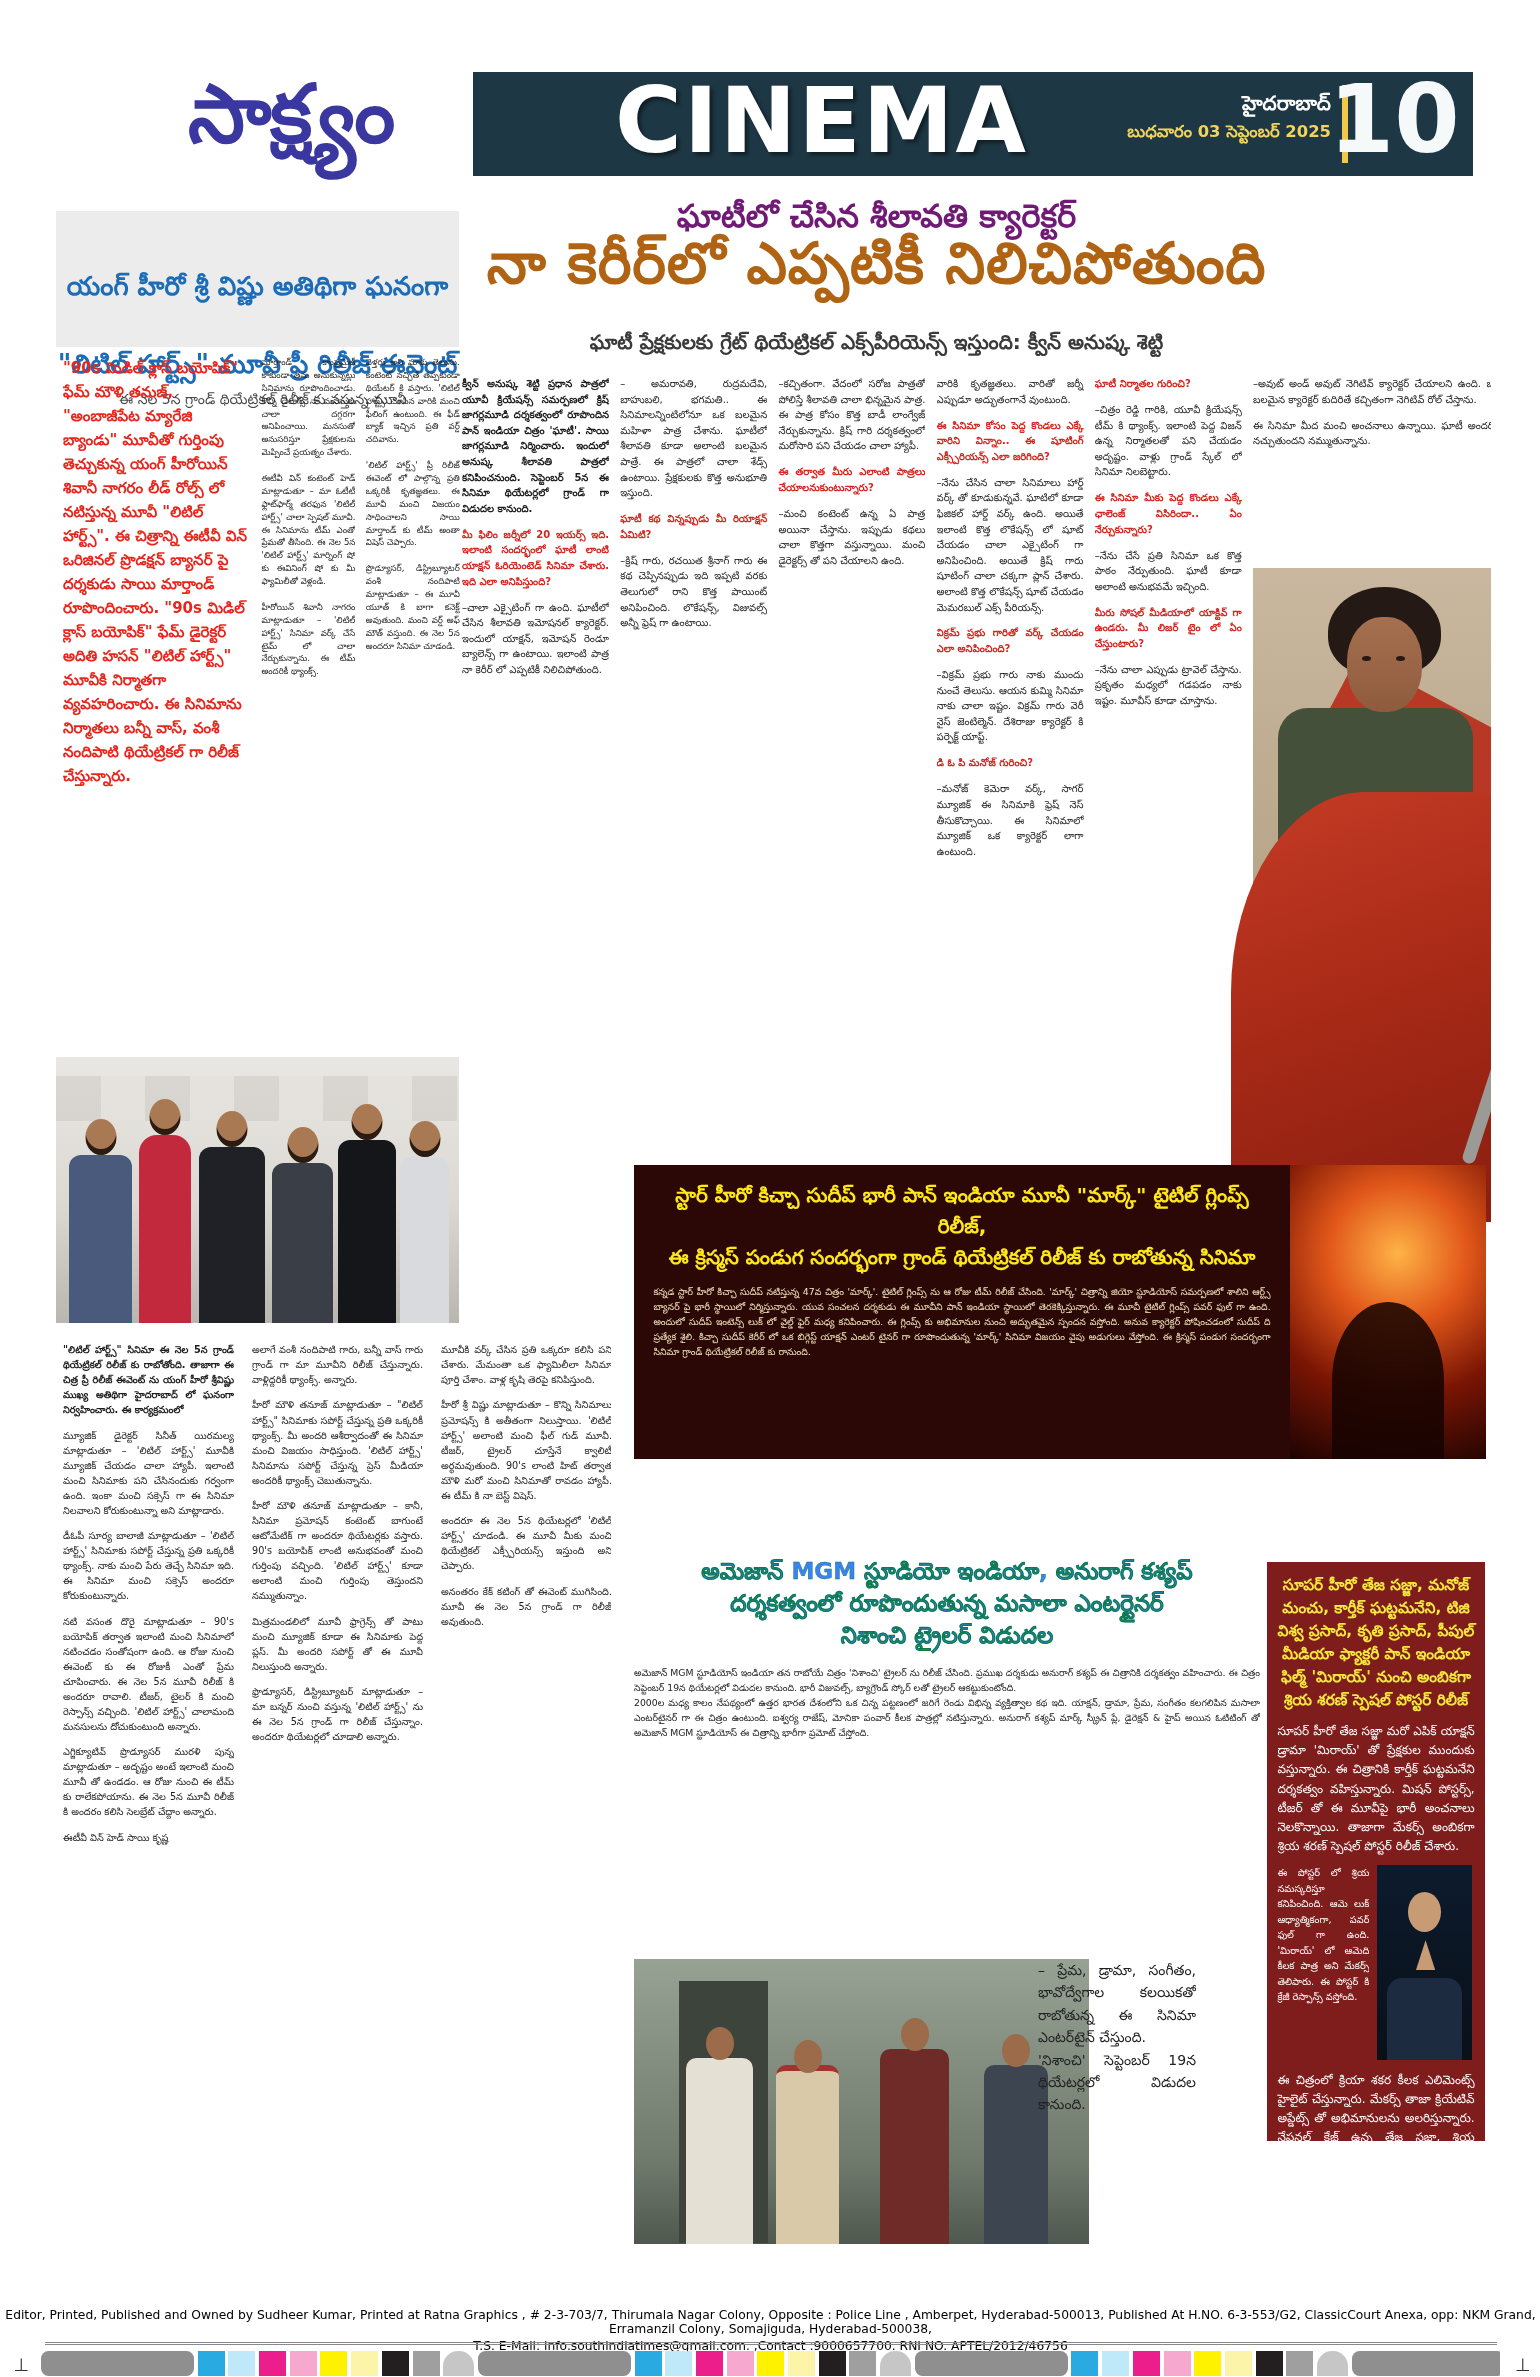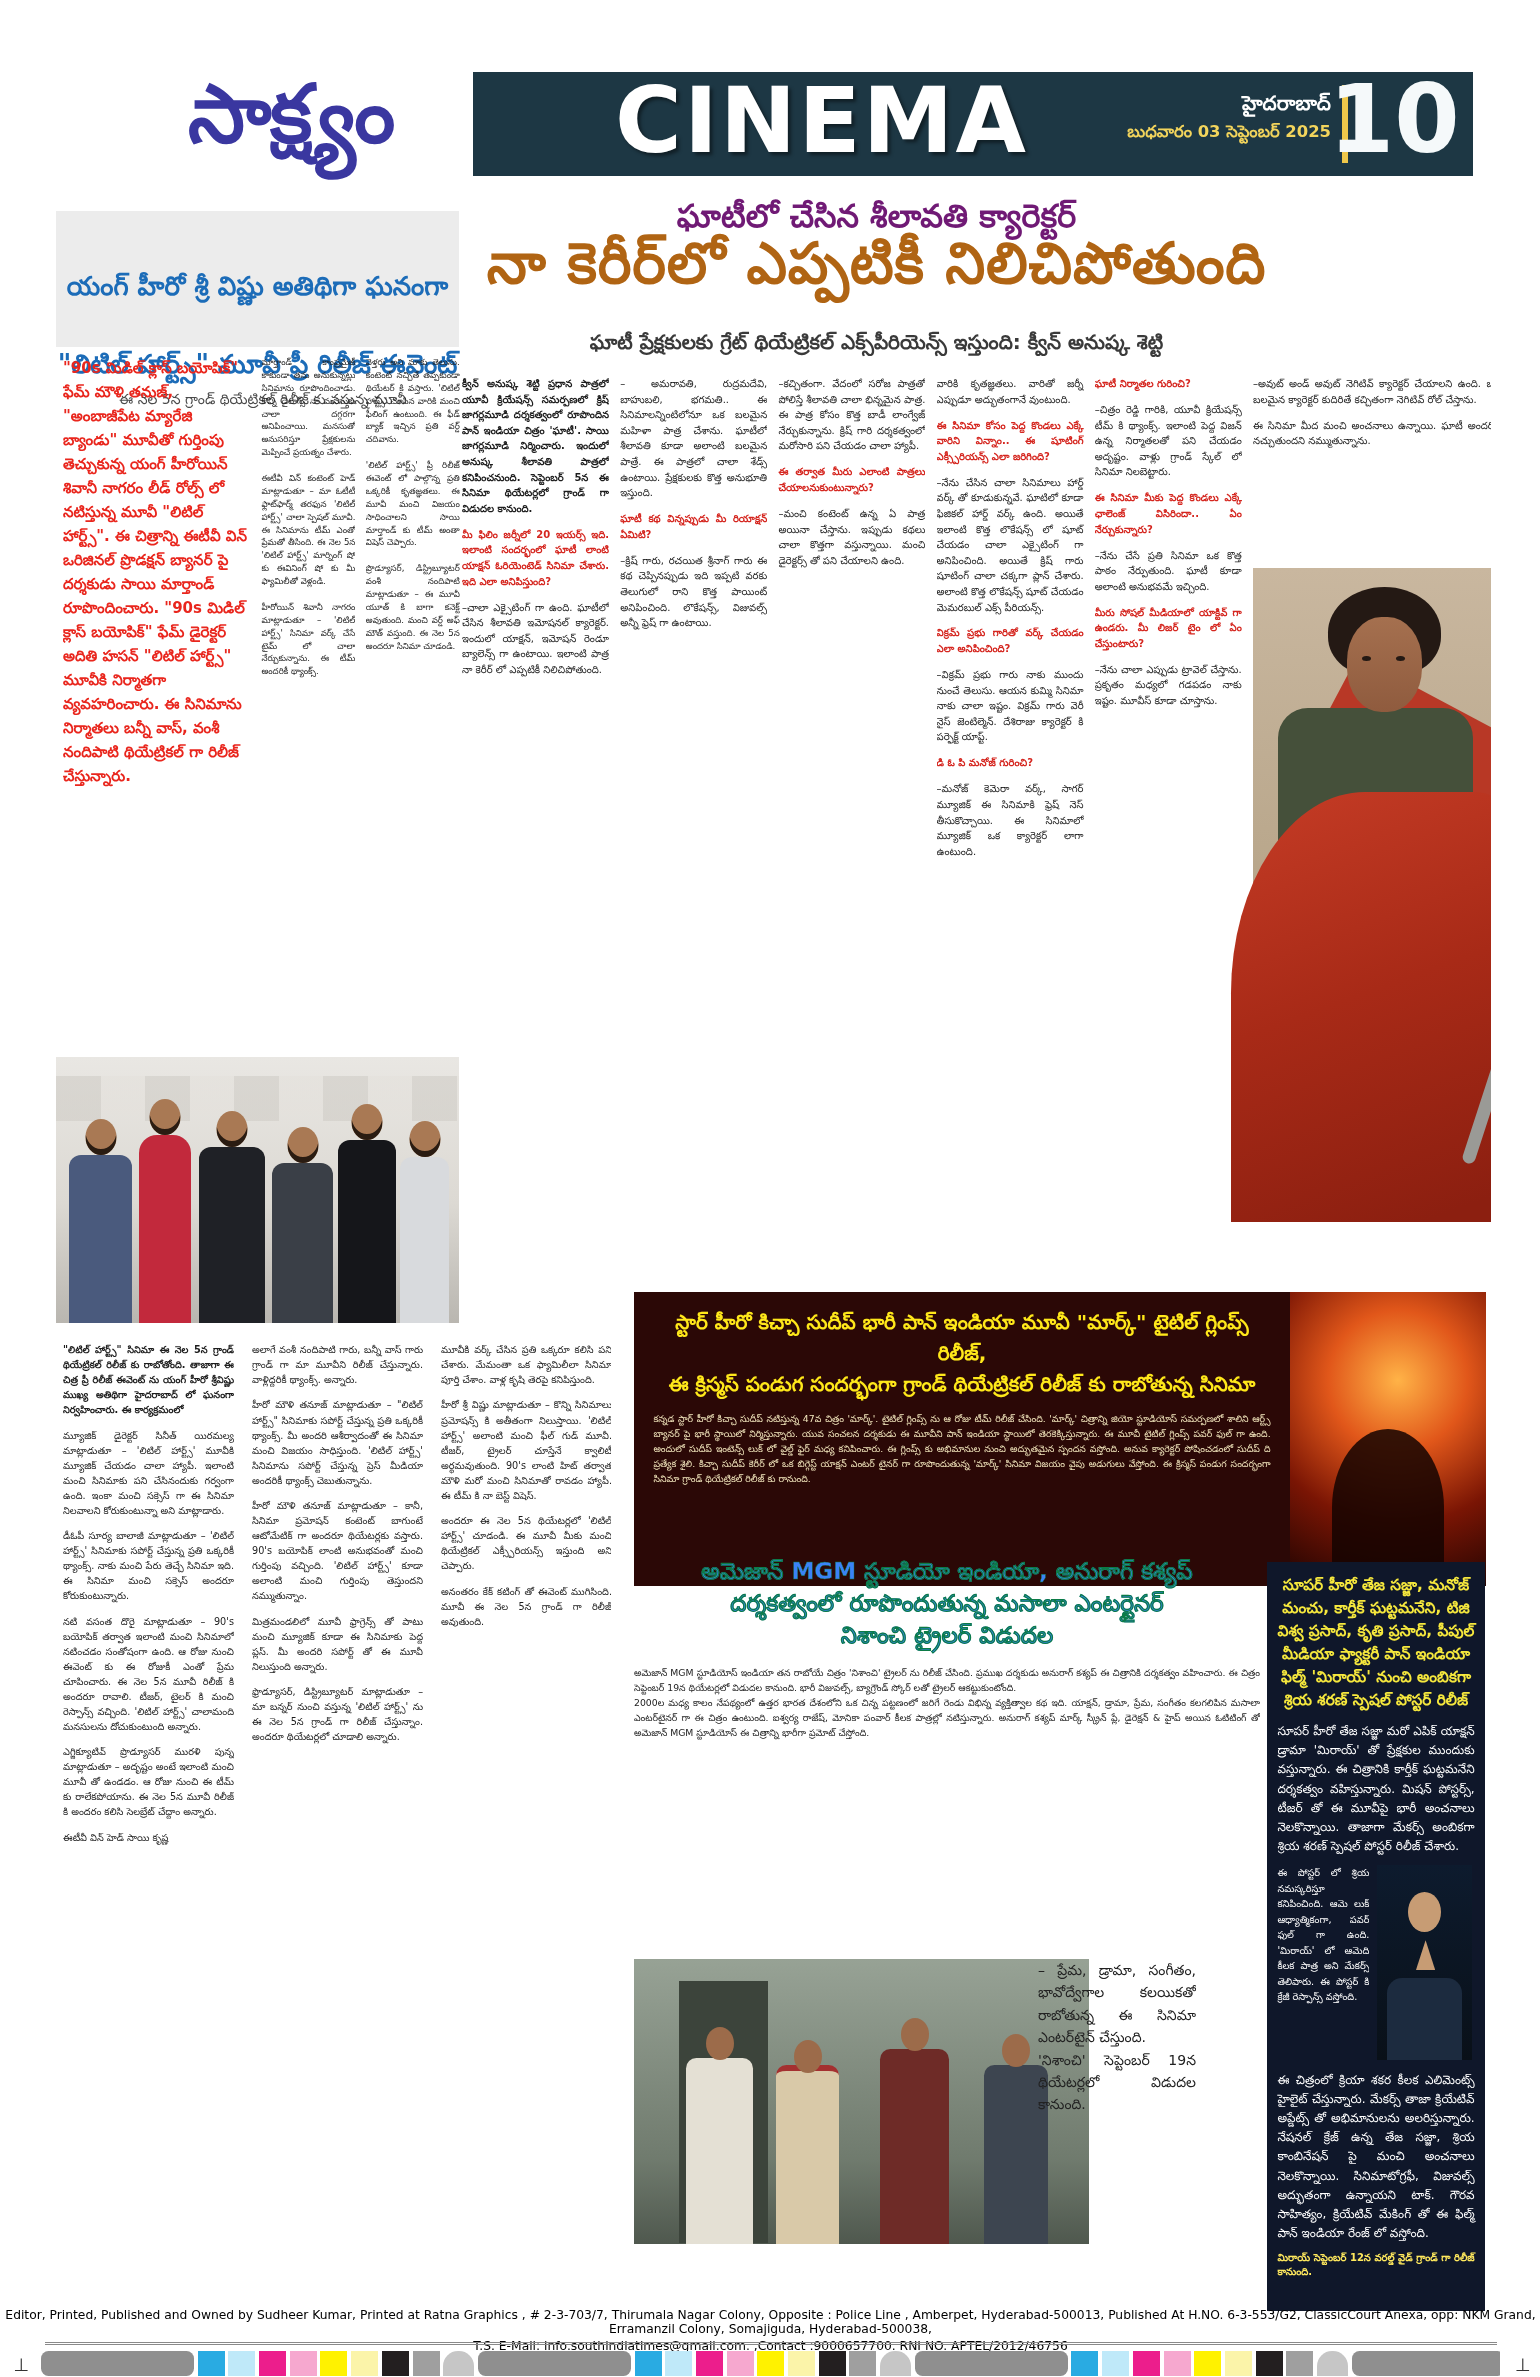--- a/index.html
+++ b/index.html
@@ -62,21 +62,21 @@
            background:#241914;box-shadow:34px 0 0 #241914;}
   .an-blouse{position:absolute;top:140px;left:25px;width:195px;height:142px;background:#45503a;border-radius:30px 30px 0 0;}
   .an-saree{position:absolute;top:224px;left:-22.4px;width:298px;height:447px;
             background:linear-gradient(160deg,#c23a24 5%,#a82a17 45%,#8c1f10 90%);border-radius:45% 18% 0 0;}
   .an-pallu{position:absolute;top:157px;left:67px;width:313px;height:82px;background:#b73120;
             transform:rotate(28deg);border-radius:22.4px;opacity:.95;}
   .an-sickle{position:absolute;bottom:45px;right:7.5px;width:13.4px;height:112px;background:#9a9a96;
             border-radius:7.5px;transform:rotate(18deg);}
 
   
-  .mark-box{position:absolute;left:634px;top:1292px;width:852px;height:294px;background:#2b0806;display:flex;}
+  .mark-box{position:absolute;left:634px;top:1165px;width:852px;height:294px;background:#2b0806;display:flex;}
   .mark-text{width:656px;flex:none;padding:15px 19.4px;box-sizing:border-box;}
   .mark-headline{font-size:20px;font-weight:800;color:#ffe81a;text-align:center;line-height:1.55;white-space:pre-line;}
   .mark-body{margin-top:12px;font-size:9.3px;line-height:1.6;color:#f3e7bd;text-align:justify;overflow:hidden;max-height:171px;}
   .sudeep{flex:1;position:relative;
           background:radial-gradient(circle at 55% 30%,#ffb347 0%,#e1571a 30%,#7a1504 62%,#1c0302 100%);}
   .sudeep::before{content:"";position:absolute;bottom:0;left:50%;transform:translateX(-50%);
           width:112px;height:157px;border-radius:50% 50% 0 0;background:#140301;opacity:.85;}
 
   
   .nish-headline{position:absolute;left:634px;top:1555px;width:626px;text-align:center;
@@ -87,21 +87,21 @@
   .nish-photo{left:634px;top:1959px;width:455px;height:285px;
           background:linear-gradient(180deg,#97a295 0%,#707b6e 70%,#4f584e 100%);}
   .nish-photo::before{content:"";position:absolute;left:45px;top:22.4px;width:89px;height:262px;background:#3c443b;}
   .np{position:absolute;bottom:0;border-radius:10.4px 10.4px 0 0;}
   .np::before{content:"";position:absolute;top:-31px;left:50%;transform:translateX(-50%);
           width:28px;height:33px;border-radius:50%;background:#9c6b4a;}
   .nish-side{position:absolute;left:1038px;top:1959px;width:158px;height:285px;
           font-size:14px;line-height:1.6;text-align:justify;color:#222;overflow:hidden;white-space:pre-line;}
 
   
-  .mirai{position:absolute;left:1267px;top:1562px;width:218px;height:749px;background:#0f172a;
+  .mirai{position:absolute;left:1267px;top:1562px;width:218px;height:579px;background:#7f1d1d;
          padding:12px 10.4px;box-sizing:border-box;overflow:hidden;}
   .mirai-headline{font-size:15.3px;font-weight:800;color:#f6e83d;text-align:center;line-height:1.5;}
   .mirai-body{margin-top:10.4px;font-size:12px;line-height:1.6;color:#ffffff;text-align:justify;white-space:pre-line;}
   .mirai-row{display:flex;gap:7.5px;margin-top:9px;}
   .mirai-rowtext{width:92px;flex:none;font-size:9.7px;line-height:1.6;color:#ffffff;text-align:justify;white-space:pre-line;overflow:hidden;}
   .mirai-photo{position:relative;width:95px;height:195px;flex:none;
          background:linear-gradient(#0d1b2e,#091018);}
   .pray-face{position:absolute;top:27px;left:31px;width:33px;height:40px;border-radius:50%;background:#c79c74;}
   .pray-hands{position:absolute;top:75px;left:39px;width:19.4px;height:30px;background:#c79c74;
          clip-path:polygon(50% 0,100% 100%,0 100%);}

